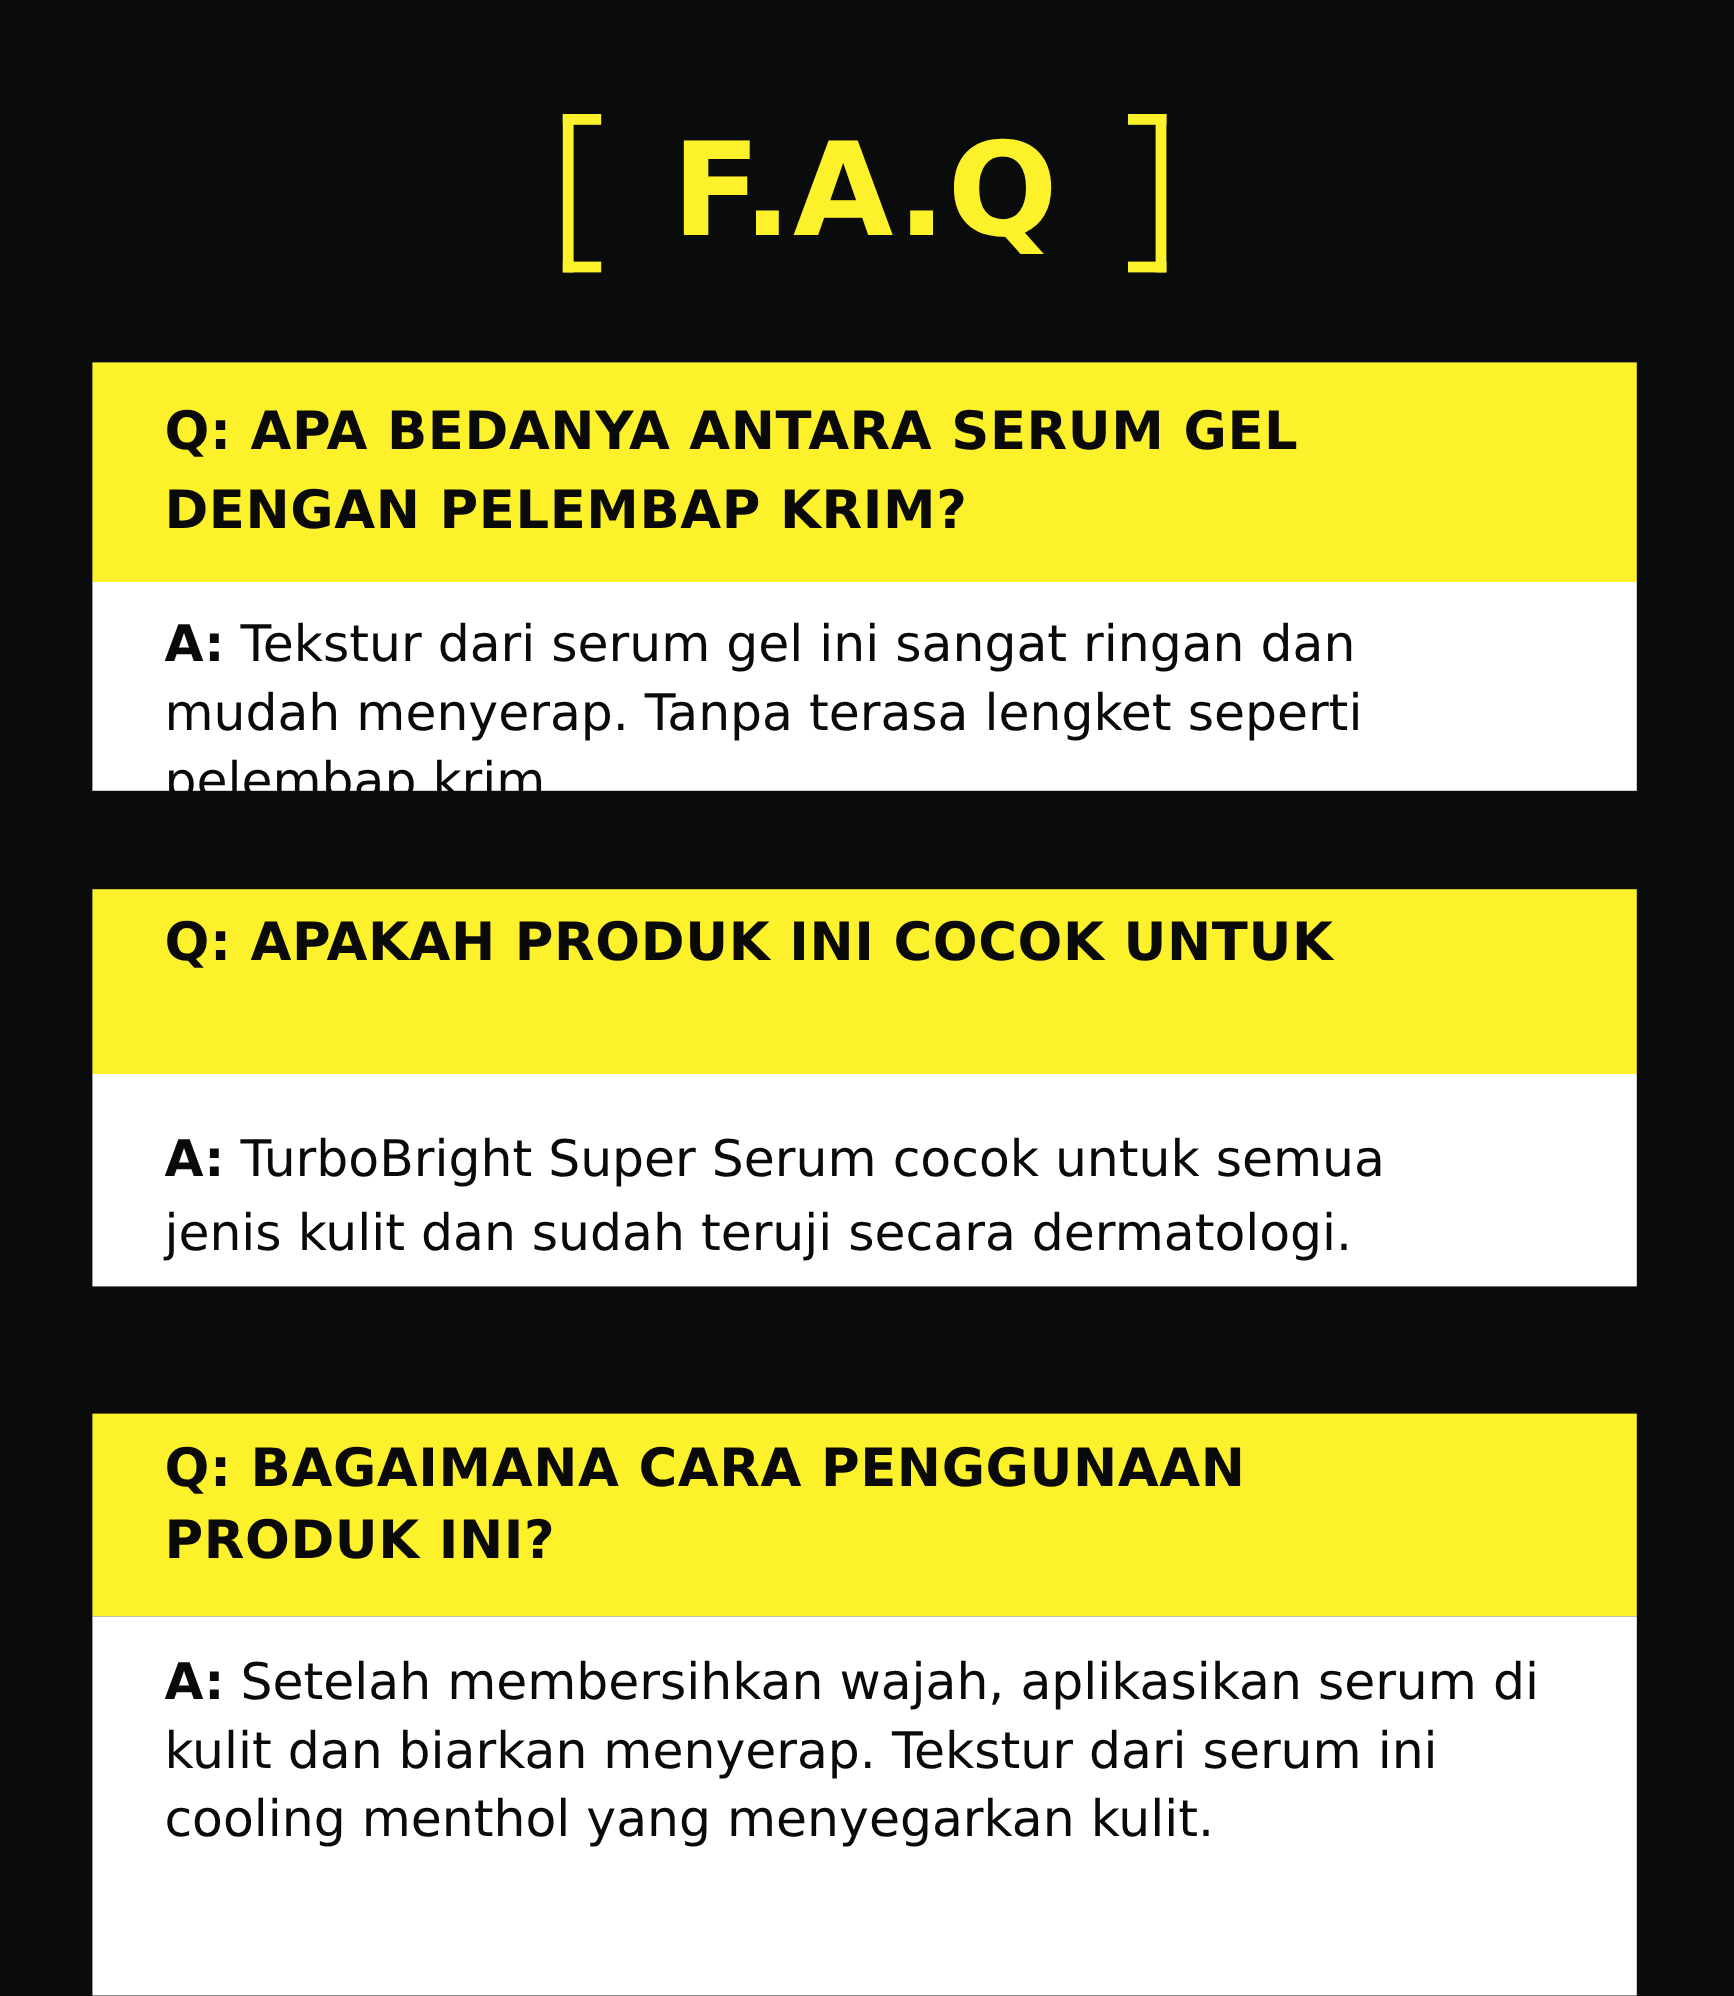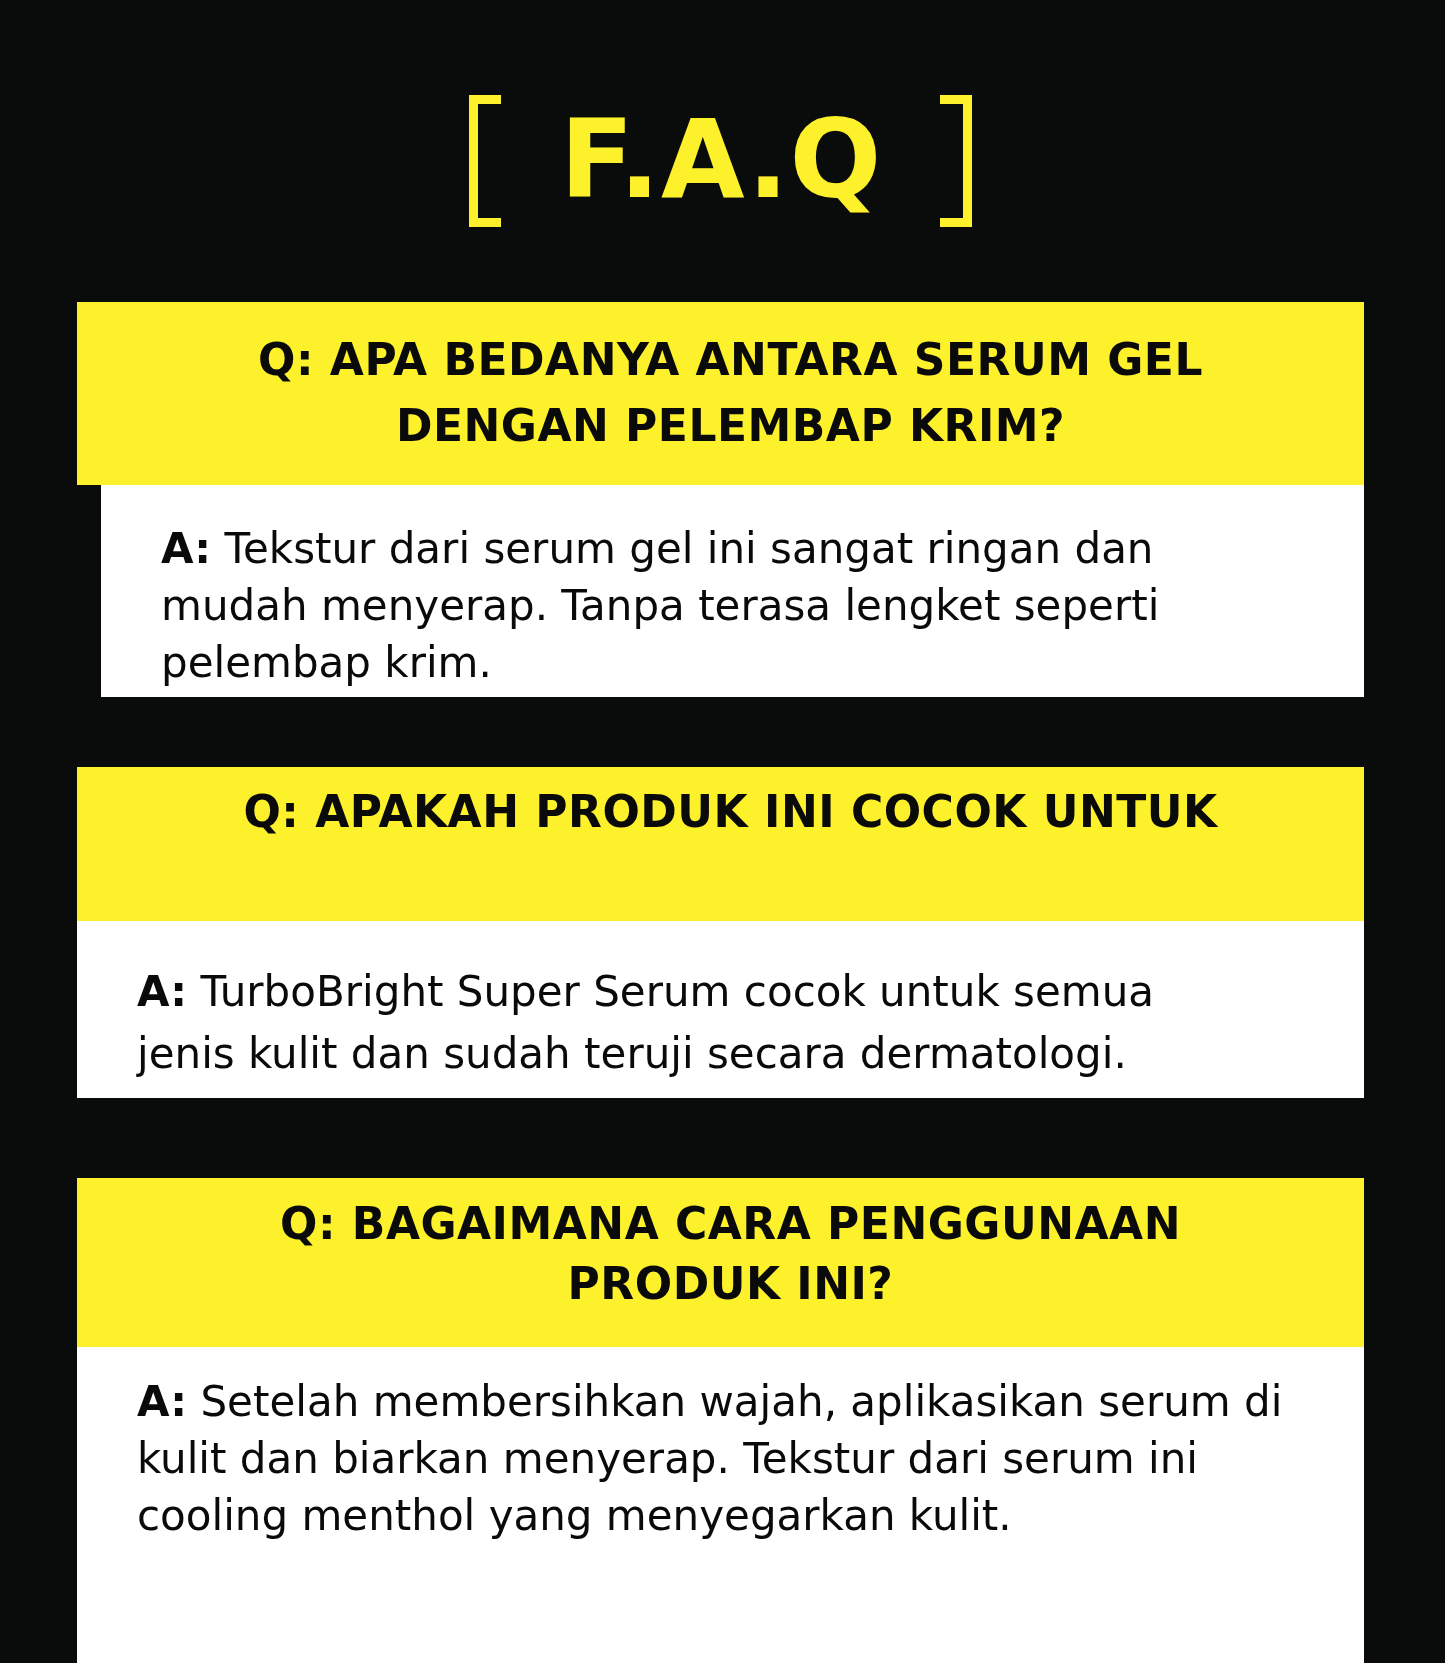--- a/index.html
+++ b/index.html
@@ -52,21 +52,20 @@
       padding-right: 40px;
     }
     .q-text {
       font-family: "DejaVu Sans", sans-serif;
       font-weight: bold;
       font-size: 44px;
       line-height: 66px;
       color: #0a0a0a;
       letter-spacing: 0.5px;
       margin: 0;
-      text-align: center;
     }
     .a-box {
       background: #ffffff;
       box-sizing: border-box;
       padding-left: 60px;
       padding-right: 40px;
     }
     .a-text {
       font-family: "DejaVu Sans", sans-serif;
       font-size: 42px;
@@ -86,30 +85,30 @@
   <div class="bracket right"></div>
 </div>
 
 <div class="faq-block" style="top:302px;">
   <div class="q-box" style="height:183px; padding-top:25px;">
     <p class="q-text">
       <span class="line">Q: APA BEDANYA ANTARA SERUM GEL</span>
       <span class="line">DENGAN PELEMBAP KRIM?</span>
     </p>
   </div>
-  <div class="a-box" style="height:212px; padding-top:35px;margin-left:24px;">
+  <div class="a-box" style="height:174px; padding-top:23px;">
     <p class="a-text">
       <span class="line"><span class="a-prefix">A:</span><span> Tekstur dari serum gel ini sangat ringan dan</span></span>
       <span class="line">mudah menyerap. Tanpa terasa lengket seperti</span>
       <span class="line">pelembap krim.</span>
     </p>
   </div>
 </div>
 
-<div class="faq-block" style="top:767px;">
+<div class="faq-block" style="top:741px;">
   <div class="q-box" style="height:154px; padding-top:12px;">
     <p class="q-text">
       <span class="line">Q: APAKAH PRODUK INI COCOK UNTUK</span>
     </p>
   </div>
   <div class="a-box" style="height:177px; padding-top:40px;">
     <p class="a-text" style="line-height:62px;">
       <span class="line"><span class="a-prefix">A:</span><span> TurboBright Super Serum cocok untuk semua</span></span>
       <span class="line">jenis kulit dan sudah teruji secara dermatologi.</span>
     </p>

